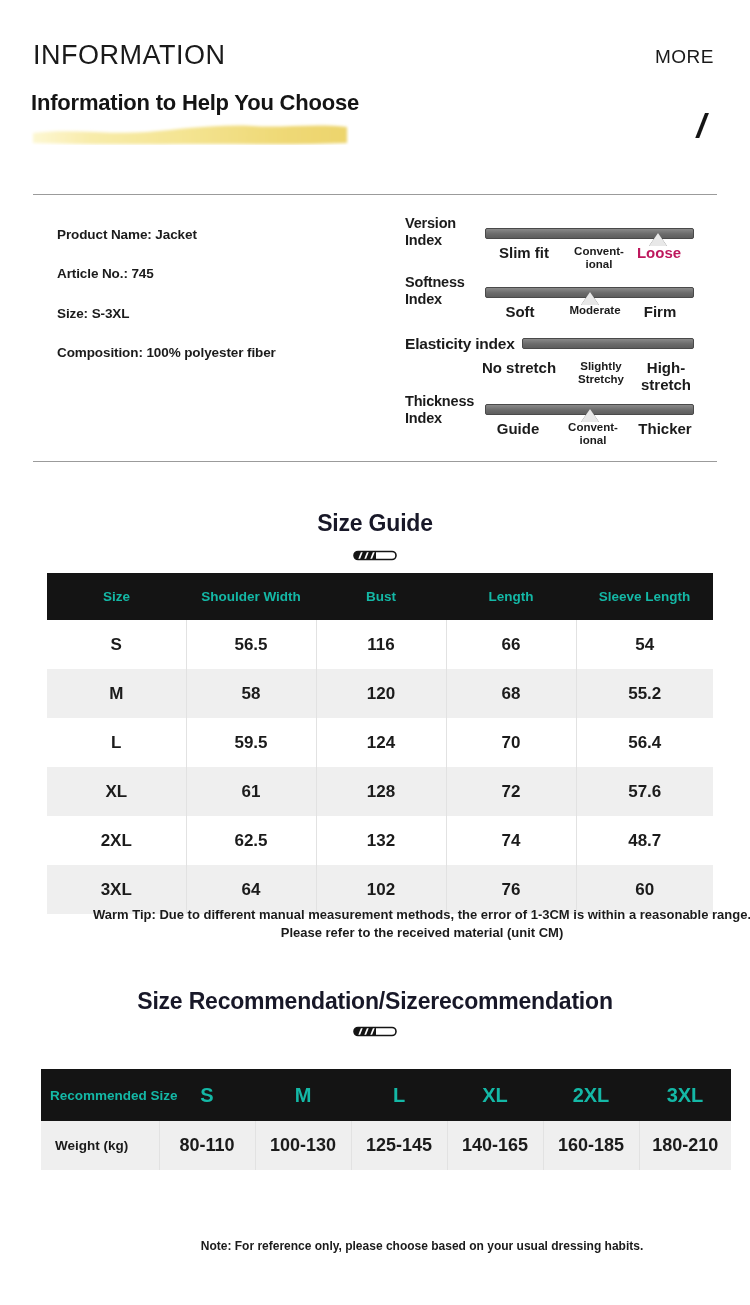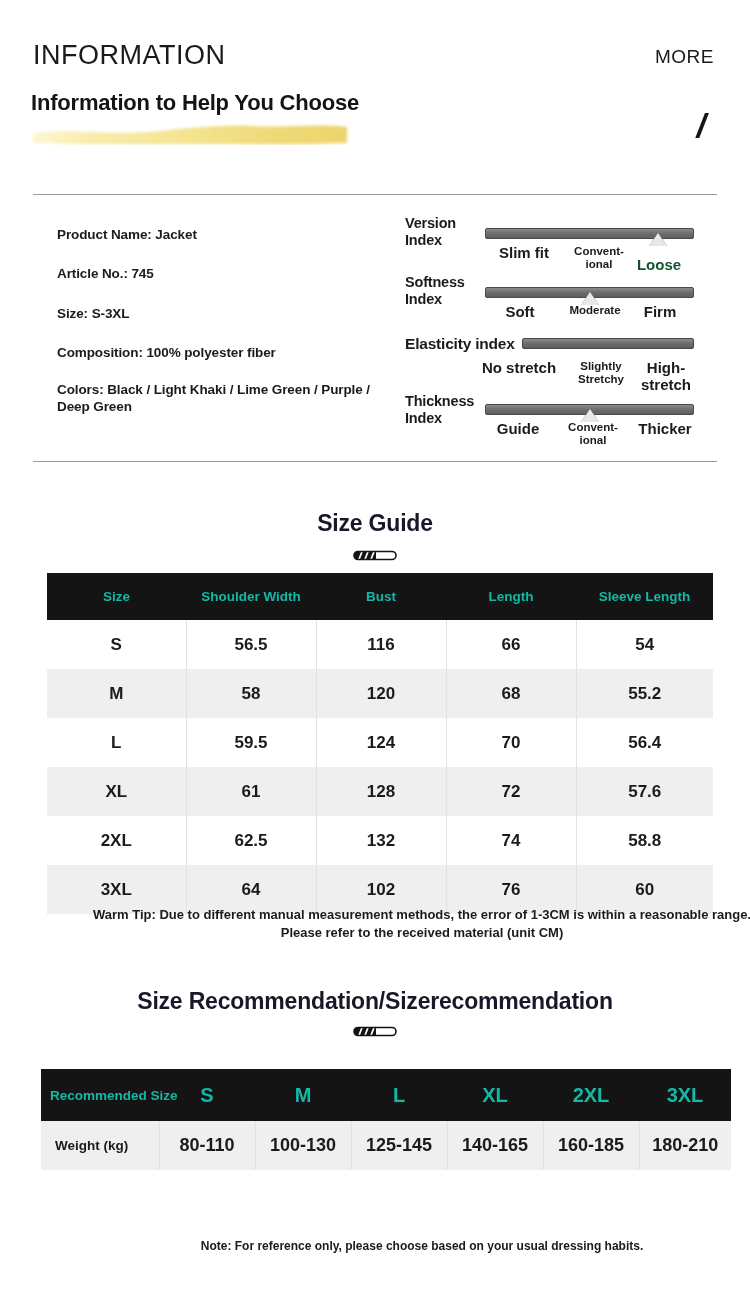--- a/index.html
+++ b/index.html
@@ -144,21 +144,21 @@
   }
   .tick {
     position: absolute;
     text-align: center;
     font-weight: 700;
     color: #1b1b1b;
     line-height: 1.1;
   }
   .tick.big { font-size: 15px; }
   .tick.small { font-size: 11.5px; font-weight: 600; }
-  .tick.muted { color: #14532d; margin-top: 12px; }
+  .tick.muted { color: #be185d; }
 
   
   .section-title {
     position: absolute;
     width: 750px;
     text-align: center;
     font-weight: 700;
     color: #181828;
     letter-spacing: -0.2px;
   }
@@ -257,21 +257,20 @@
 </div>
 <div class="slash-mark">/</div>
 
 <div class="divider divider-top"></div>
 
 <div class="spec-list">
   <div class="spec-item">Product Name: Jacket</div>
   <div class="spec-item">Article No.: 745</div>
   <div class="spec-item">Size: S-3XL</div>
   <div class="spec-item tight">Composition: 100% polyester fiber</div>
-  <div class="spec-item">Colors: Black / Light Khaki / Lime Green / Purple / Deep Green</div>
 </div>
 
 <div class="index-block" style="left:405px; top:213px;">
   <div class="index-label" style="top:2px;">
     <span>Version</span><br>
     <span>Index</span>
   </div>
   <div class="bar" style="left:80px; top:15px; width:209px;"></div>
   <div class="marker" style="left:244px; top:20px;"></div>
   <div class="tick-row" style="top:32px;">
@@ -382,21 +381,21 @@
       <td>61</td>
       <td>128</td>
       <td>72</td>
       <td>57.6</td>
     </tr>
     <tr class="odd">
       <td>2XL</td>
       <td>62.5</td>
       <td>132</td>
       <td>74</td>
-      <td>58.8</td>
+      <td>48.7</td>
     </tr>
     <tr class="even">
       <td>3XL</td>
       <td>64</td>
       <td>102</td>
       <td>76</td>
       <td>60</td>
     </tr>
   </tbody>
 </table>

